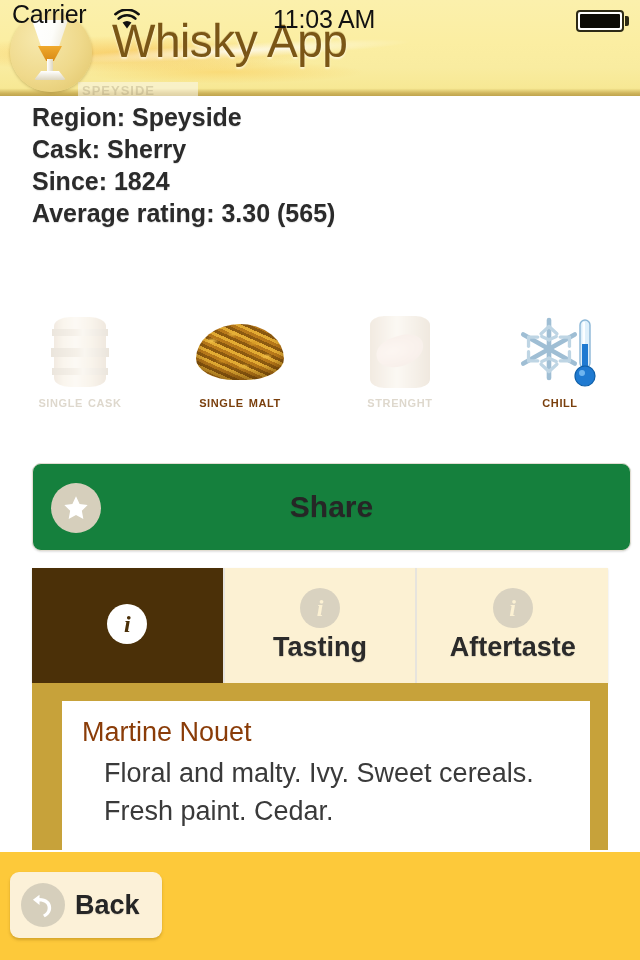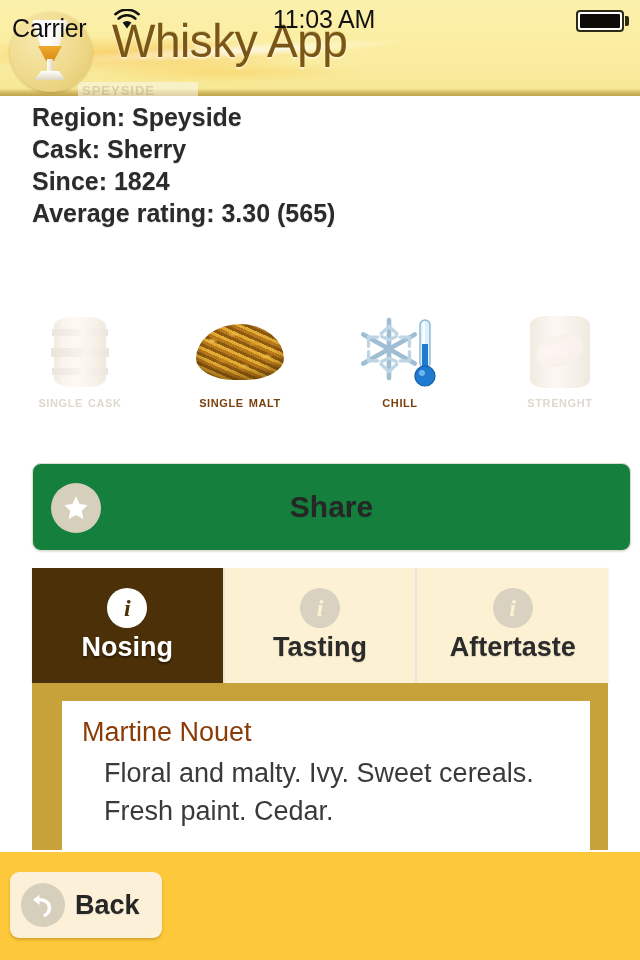--- a/index.html
+++ b/index.html
@@ -48,21 +48,21 @@
 
   .statusbar {
     position: absolute;
     top: 0; left: 0;
     width: 640px; height: 40px;
     z-index: 6;
     color: #000;
   }
   .sb-carrier {
     position: absolute;
-    left: 12px; top: 14px;
+    left: 12px; top: 0;
     font-size: 25px;
     font-weight: 400;
     letter-spacing: -0.3px;
     color: #111;
   }
   .sb-wifi {
     position: absolute;
     left: 114px; top: 9px;
     width: 26px; height: 22px;
   }
@@ -467,20 +467,29 @@
           </div>
       </div>
       <div class="attr-label">Single Cask</div>
     </div>
 
     <div class="attr on">
       <div class="attr-art">
         <div class="grain"></div>
       </div>
       <div class="attr-label">Single Malt</div>
+    </div>
+
+    <div class="attr off">
+      <div class="attr-art">
+        <div class="strength">
+            <div class="strength-arm"></div>
+          </div>
+      </div>
+      <div class="attr-label">Strenght</div>
     </div>
 
     <div class="attr on">
       <div class="attr-art">
         <div class="chill-wrap">
           <svg class="snowflake" viewBox="0 0 100 100">
             <g stroke="#9fbed4" stroke-width="7" stroke-linecap="round" fill="none">
               <line x1="50" y1="6" x2="50" y2="94"></line>
               <line x1="11" y1="28" x2="89" y2="72"></line>
               <line x1="11" y1="72" x2="89" y2="28"></line>
@@ -509,47 +518,37 @@
             <rect x="8.5" y="4" width="2.5" height="44" fill="#ffffff" opacity="0.9"></rect>
             <rect x="8" y="26" width="6" height="26" fill="#1f7ad1"></rect>
             <circle cx="11" cy="58" r="10" fill="#1f7ad1" stroke="#0d5ea8" stroke-width="1.2"></circle>
             <circle cx="8" cy="55" r="3" fill="#7ec0f5" opacity="0.85"></circle>
           </svg>
         </div>
       </div>
       <div class="attr-label">Chill</div>
     </div>
 
-    <div class="attr off">
-      <div class="attr-art">
-        <div class="strength">
-            <div class="strength-arm"></div>
-          </div>
-      </div>
-      <div class="attr-label">Strenght</div>
-    </div>
-
   </div>
 
   <div class="share">
     <div class="share-star">
       <svg viewBox="0 0 24 24">
           <polygon points="12,2 15.1,8.6 22,9.5 17,14.4 18.3,21.4 12,18 5.7,21.4 7,14.4 2,9.5 8.9,8.6" fill="#ffffff"></polygon>
         </svg>
     </div>
     <div class="share-label">Share</div>
   </div>
 
   <div class="tabs">
 
     <div class="tab active">
       <div class="tab-icon">
           <span class="glyph">i</span>
         </div>
-      <div class="tab-label">Nosing</div>
     </div>
 
     <div class="tab">
       <div class="tab-icon">
           <span class="glyph">i</span>
         </div>
       <div class="tab-label">Tasting</div>
     </div>
 
     <div class="tab">

